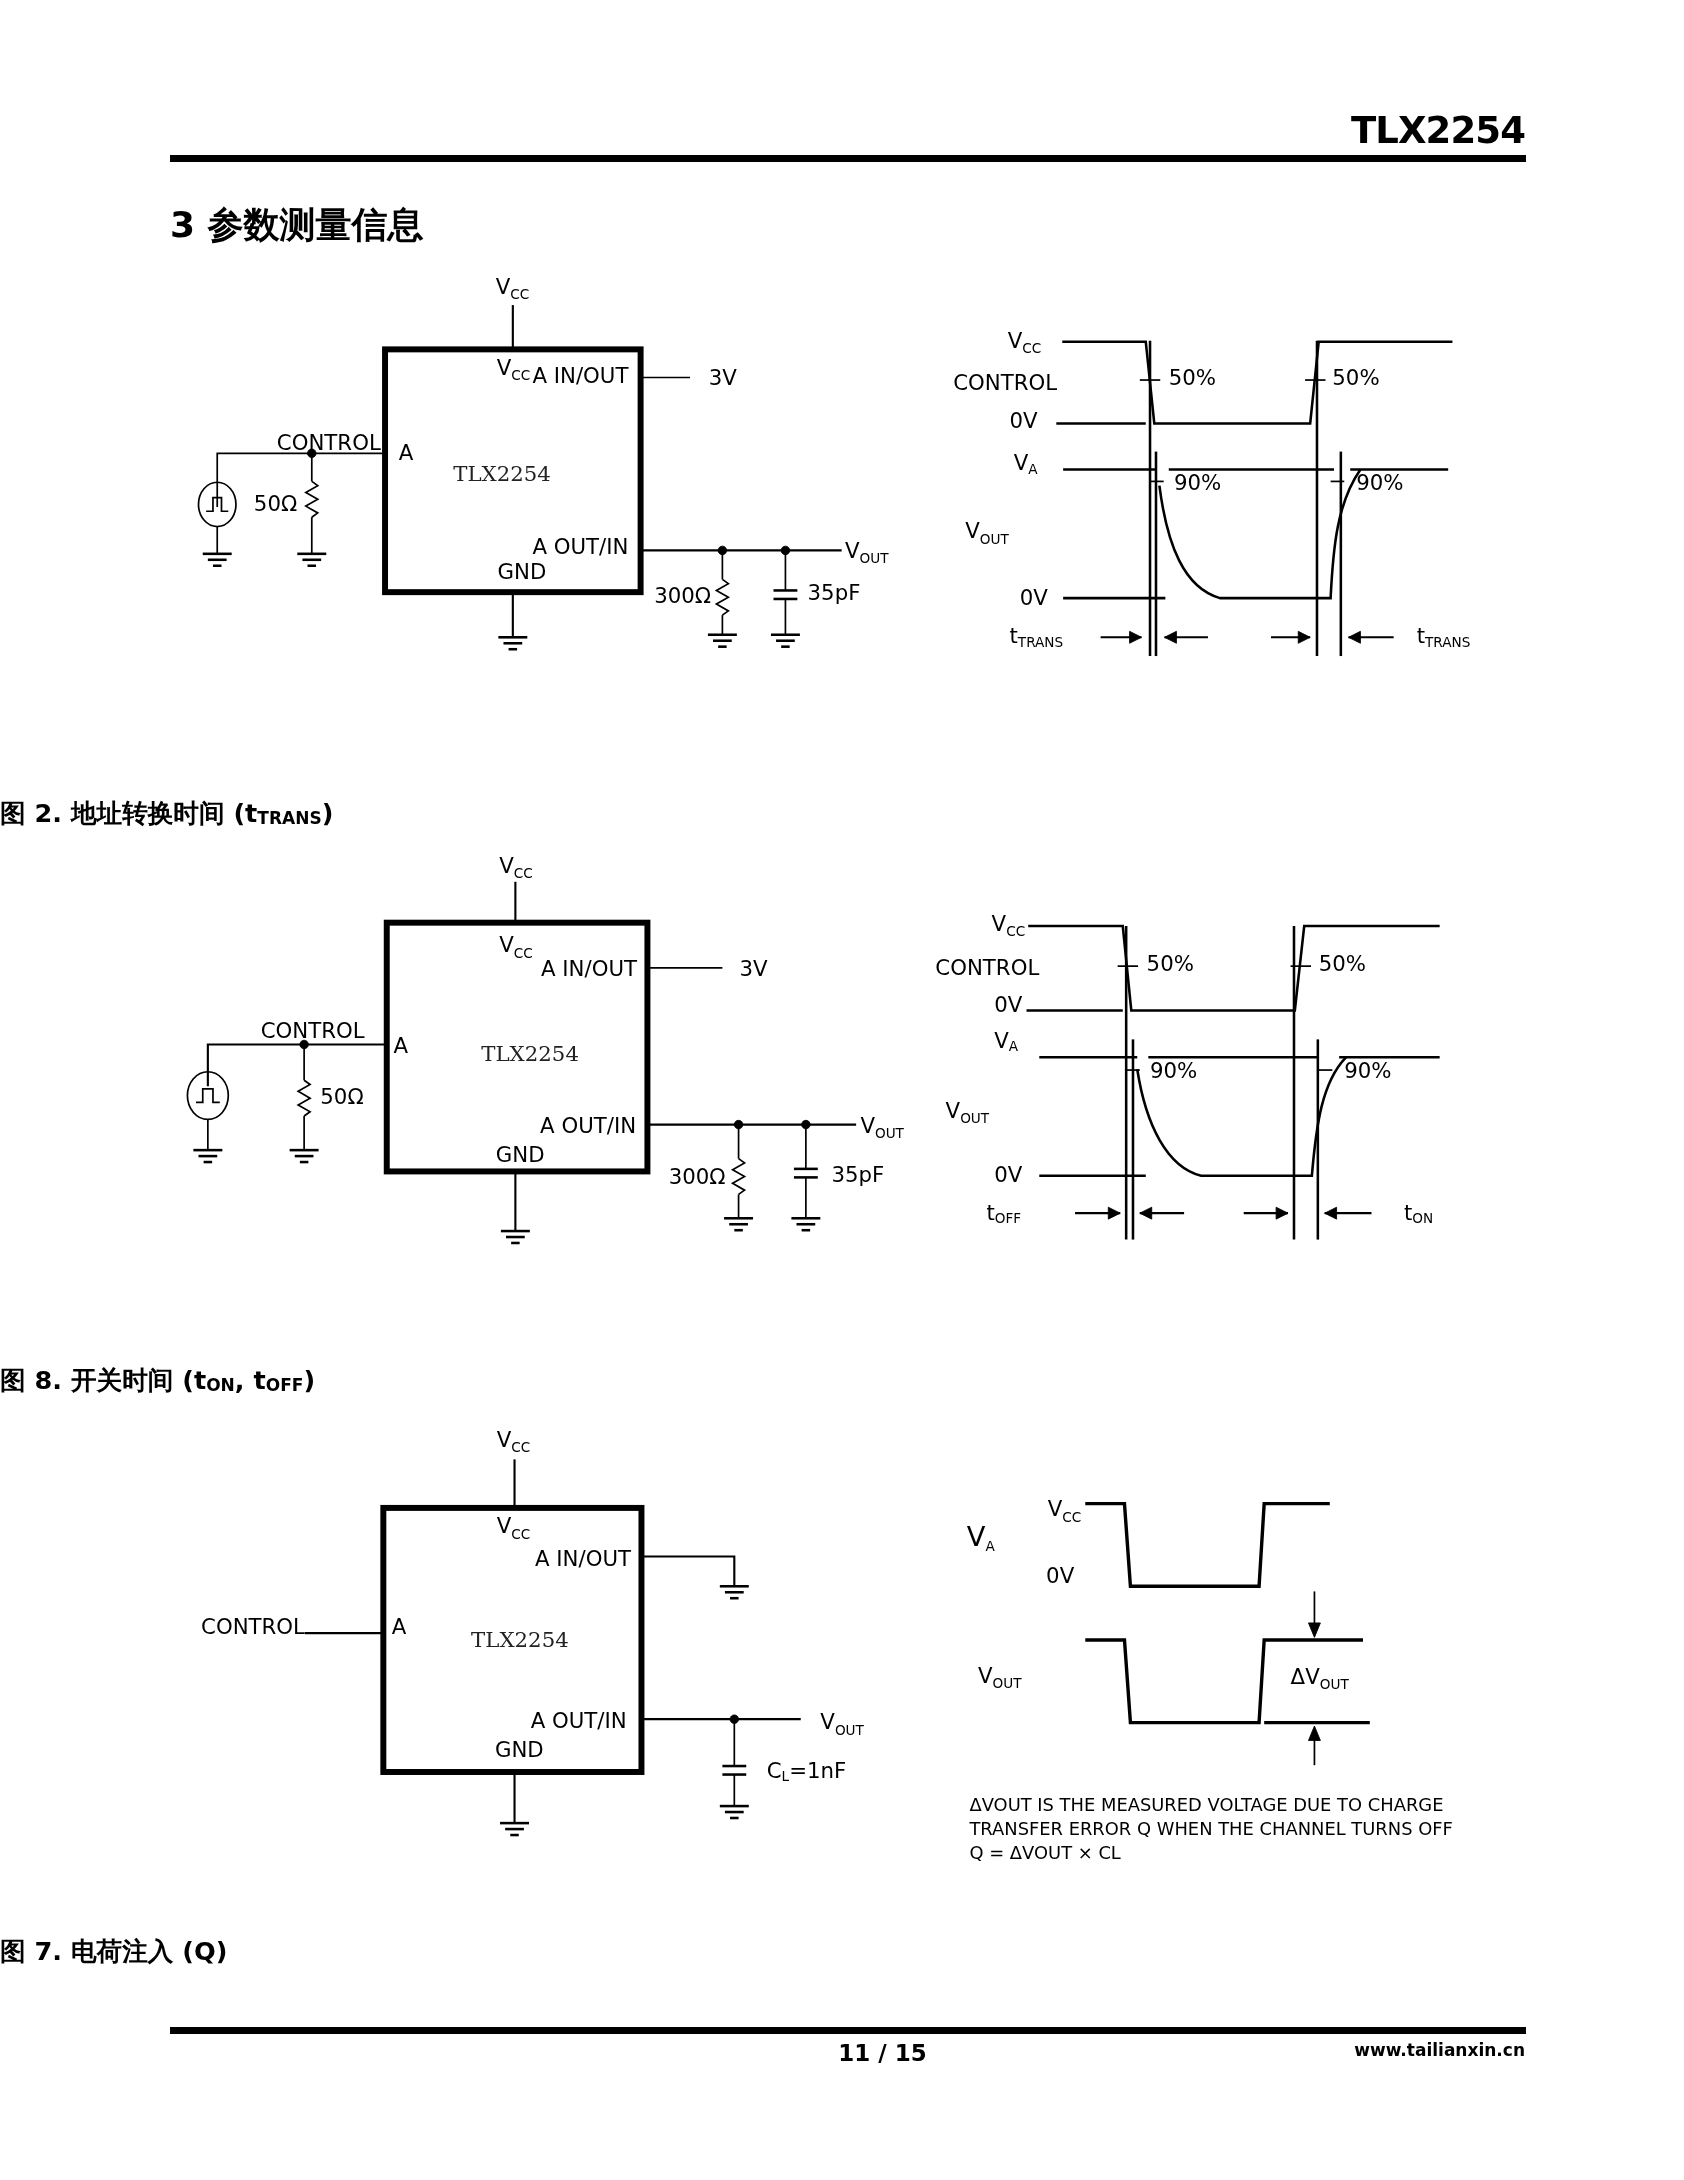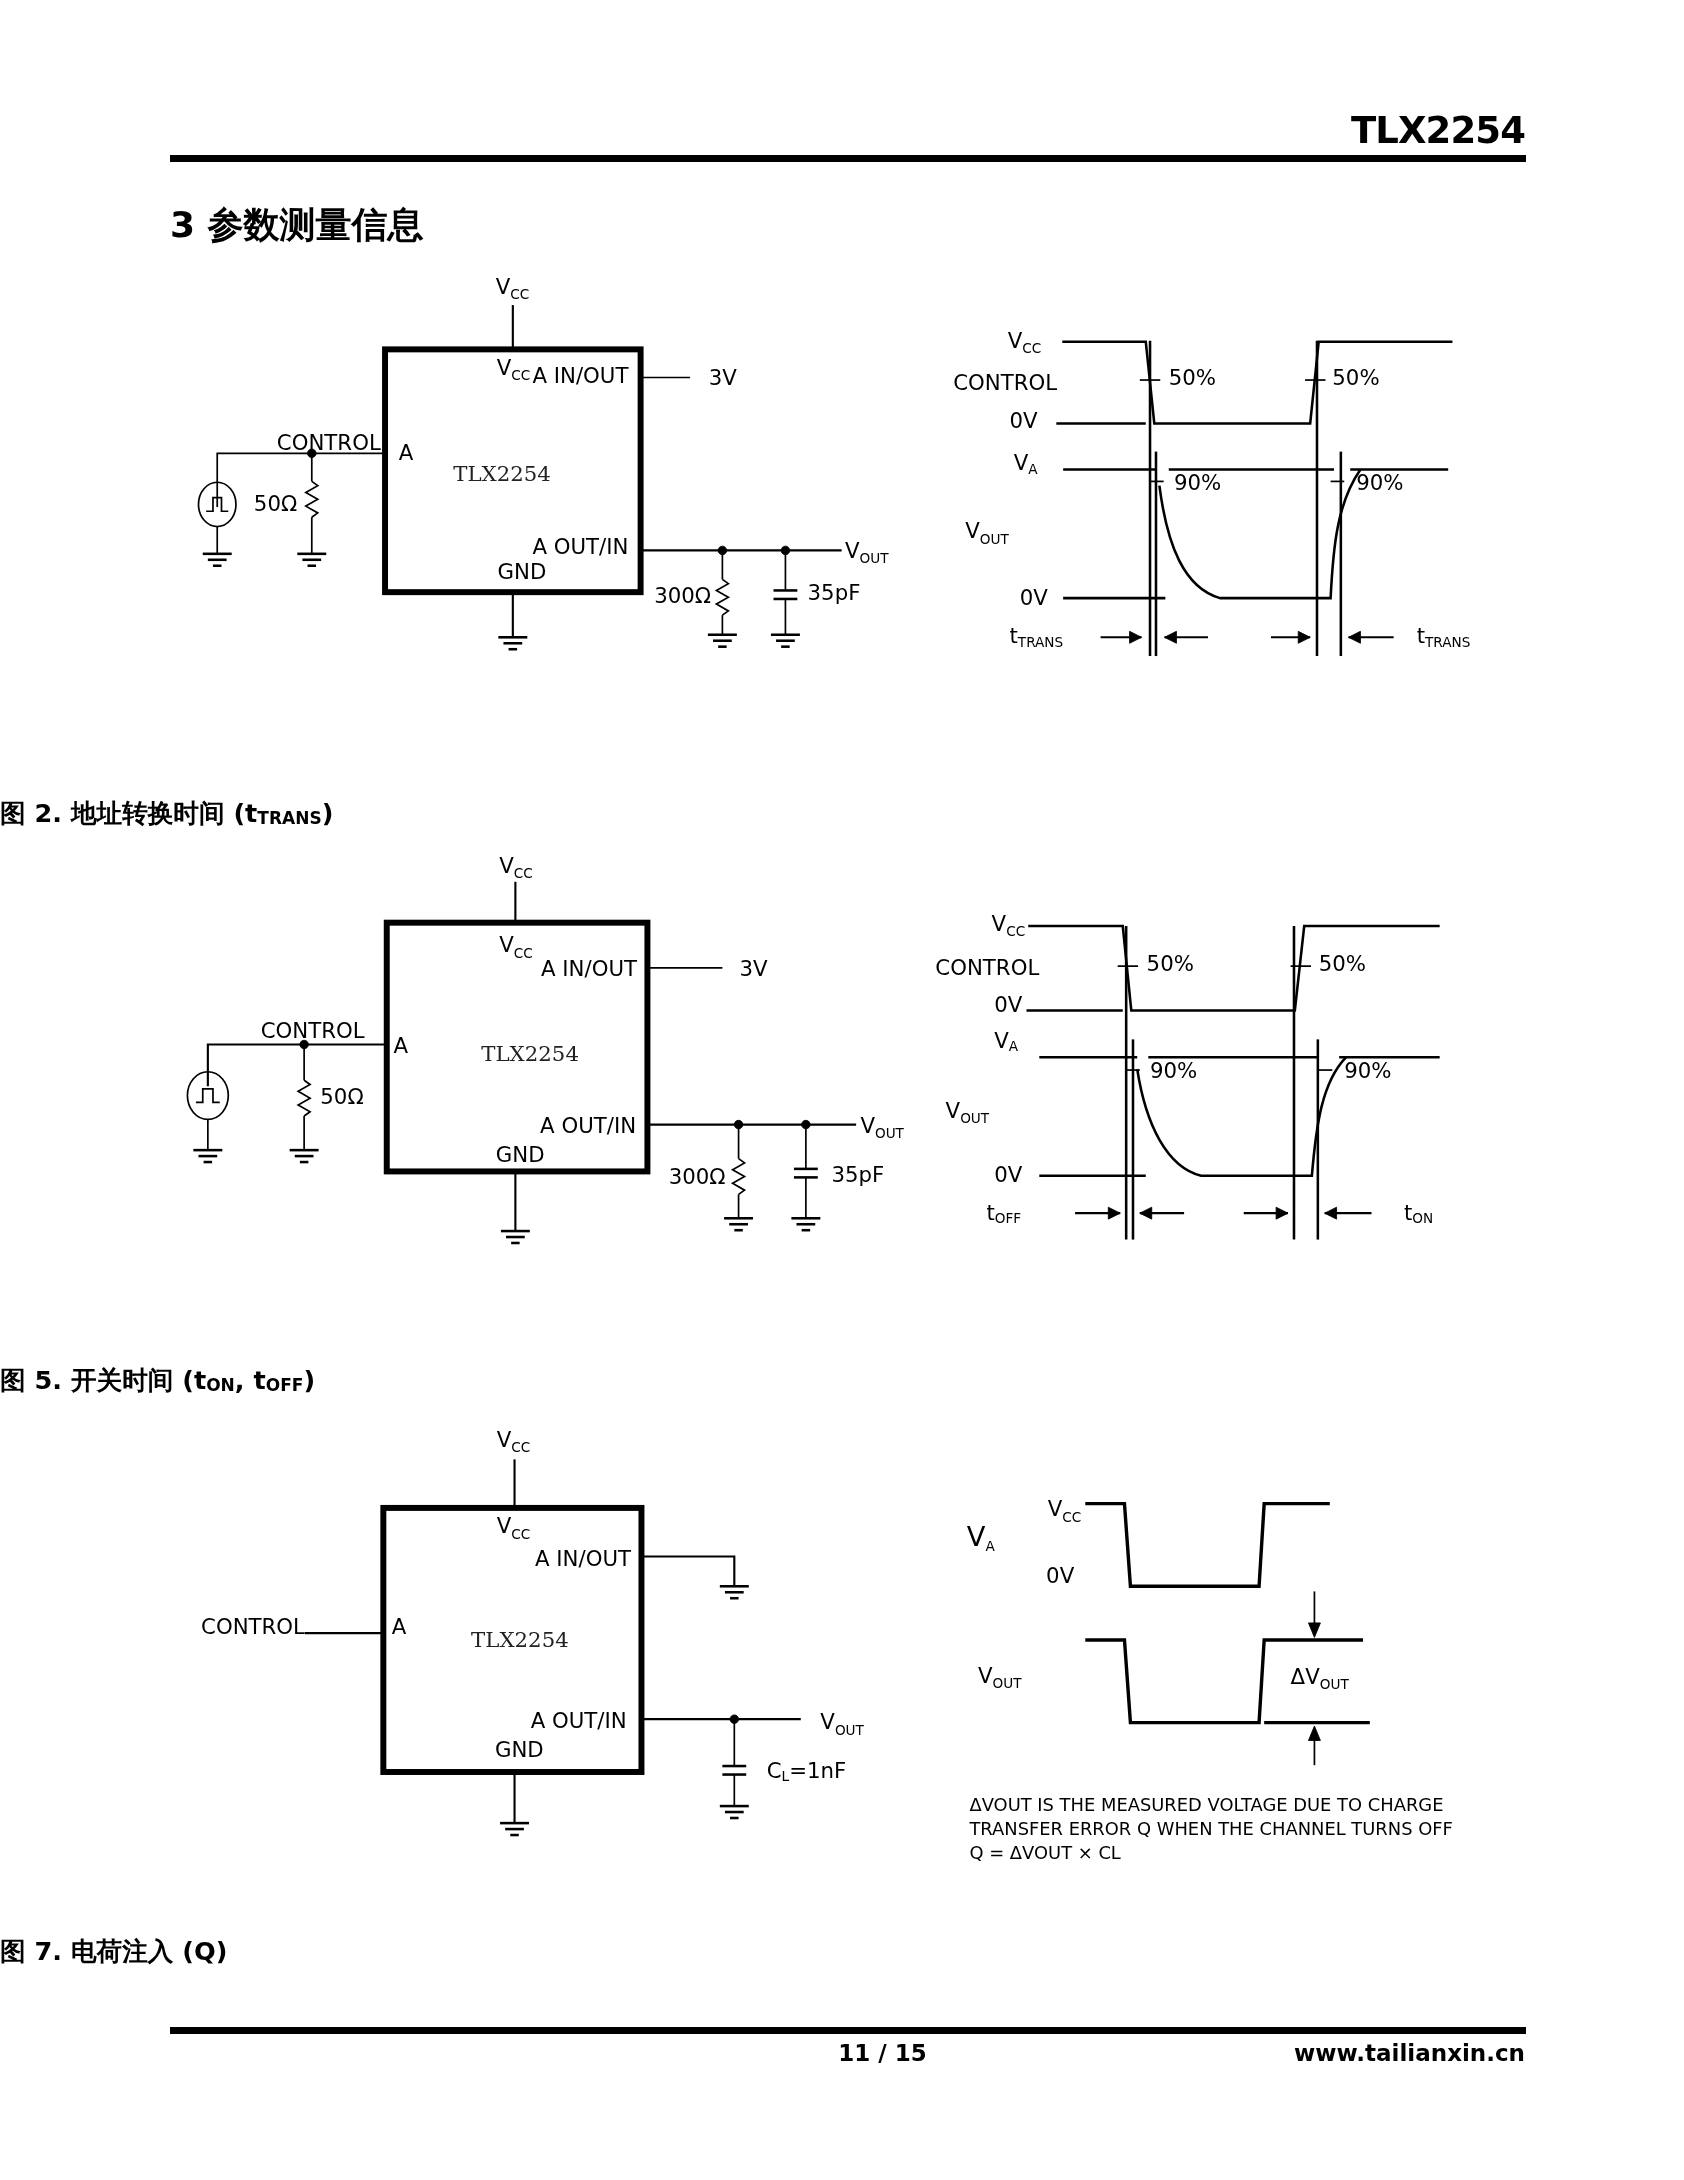--- a/index.html
+++ b/index.html
@@ -8,21 +8,21 @@
   .hdr-title { right:160px; top:109px; font-size:37px; font-weight:bold; letter-spacing:-0.9px; }
   .rule { left:170px; width:1356px; height:6.8px; background:#000; }
   .sec-title { left:170px; top:201px; font-size:36px; font-weight:bold; }
   .caption { width:100%; left:0; text-align:left; font-size:25.6px; font-weight:bold; }
   .caption sub { font-size:17px; vertical-align:-1.7px; }
   svg text { font-family:"DejaVu Sans", sans-serif; fill:#000; }
   .lbl { font-size:25px; }
   .sub { font-size:16px; }
   .chip { font-family:"DejaVu Serif", serif; font-size:25px; fill:#222; }
   .footer-page { left:0; width:100%; top:2040px; text-align:center; font-size:23px; font-weight:bold;padding-left:40px; }
-  .footer-url { right:160px; top:2040px; font-size:23px; font-weight:bold; }
+  .footer-url { right:160px; top:2040px; font-size:17px; font-weight:bold; }
 </style>
 </head>
 <body>
 
 <div class="abs hdr-title">TLX2254</div>
 <div class="abs rule" style="top:155px;"></div>
 <div class="abs sec-title">3 参数测量信息</div>
 
 <svg class="abs" style="left:0;top:0;" width="1685" height="2181" viewBox="0 0 1978 2560">
 
@@ -266,19 +266,19 @@
     <line x1="1543" y1="2030" x2="1543" y2="2072" stroke-width="2"></line>
       <polygon points="1543,2026 1536,2043 1550,2043" fill="#000"></polygon>
     <text x="1515" y="1977" class="lbl" stroke="none"><tspan>ΔV</tspan><tspan class="sub" dy="6">OUT</tspan></text>
     <text x="1138" y="2126" style="font-size:21px" stroke="none">ΔVOUT IS THE MEASURED VOLTAGE DUE TO CHARGE</text>
     <text x="1138" y="2154" style="font-size:21px" stroke="none">TRANSFER ERROR Q WHEN THE CHANNEL TURNS OFF</text>
     <text x="1138" y="2182" style="font-size:21px" stroke="none">Q = ΔVOUT × CL</text>
   </g>
 </svg>
 
 <div class="abs caption" style="top:796px;"><span>图 2. 地址转换时间 (t</span><sub>TRANS</sub><span>)</span></div>
-<div class="abs caption" style="top:1363px;"><span>图 5. 开关时间 (t</span><sub>ON</sub><span>, t</span><sub>OFF</sub><span>)</span></div>
+<div class="abs caption" style="top:1363px;"><span>图 8. 开关时间 (t</span><sub>ON</sub><span>, t</span><sub>OFF</sub><span>)</span></div>
 <div class="abs caption" style="top:1934px;">图 7. 电荷注入 (Q)</div>
 
 <div class="abs rule" style="top:2027px;"></div>
 <div class="abs footer-page">11 / 15</div>
 <div class="abs footer-url">www.tailianxin.cn</div>
 
 
 </body></html>

